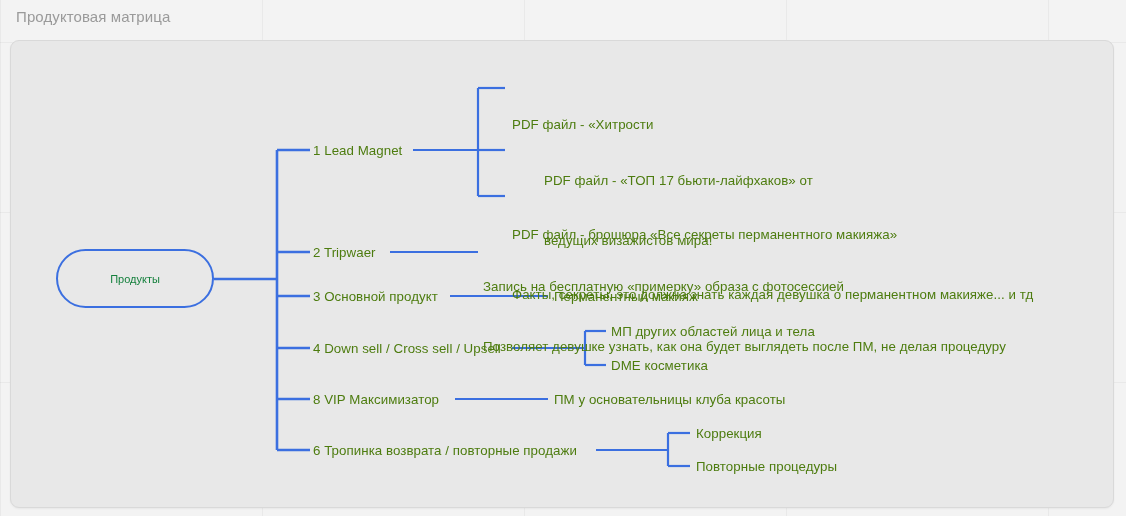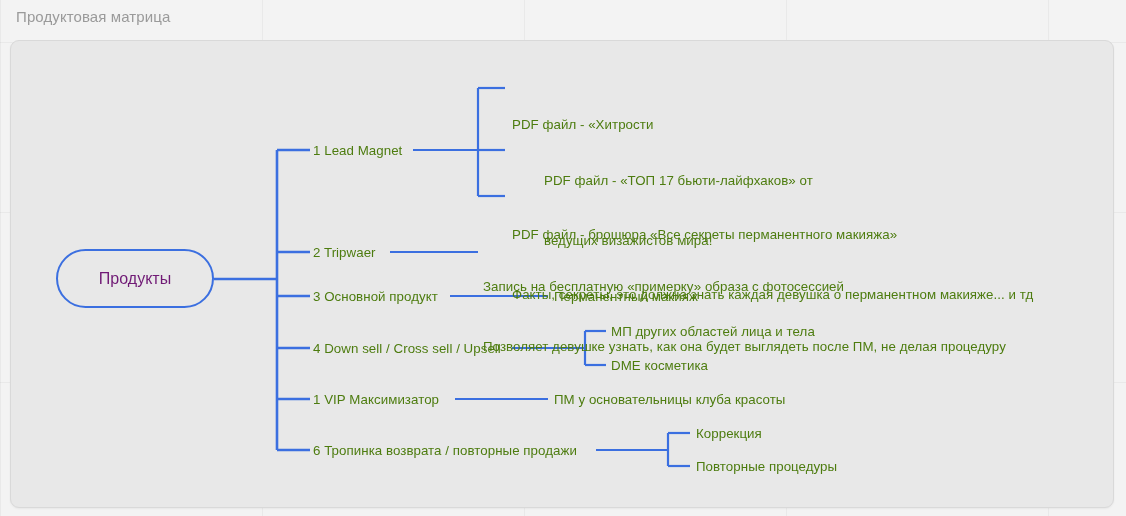--- a/index.html
+++ b/index.html
@@ -77,22 +77,22 @@
     height: 59px;
     border: 2px solid #3b6fe0;
     border-radius: 30px;
     background: #e8e8e8;
     box-sizing: border-box;
     display: flex;
     align-items: center;
     justify-content: center;
   }
   #root-node span {
-    font-size: 16px;
-    color: #701a75;
+    font-size: 11px;
+    color: #15803d;
   }
 </style>
 </head>
 <body>
 
 <div id="page-grid"></div>
 
 <div id="doc-title">Продуктовая матрица</div>
 
 <div id="canvas-panel"></div>
@@ -139,21 +139,21 @@
 </svg>
 
 <div id="root-node">
   <span>Продукты</span>
 </div>
 
 <div class="node-label" style="left:313px; top:141px;">1 Lead Magnet</div>
 <div class="node-label" style="left:313px; top:243px;">2 Tripwaer</div>
 <div class="node-label" style="left:313px; top:287px;">3 Основной продукт</div>
 <div class="node-label" style="left:313px; top:339px;">4 Down sell / Cross sell / Upsell</div>
-<div class="node-label" style="left:313px; top:390px;">1 VIP Максимизатор</div>
+<div class="node-label" style="left:313px; top:390px;">8 VIP Максимизатор</div>
 <div class="node-label" style="left:313px; top:441px;">6 Тропинка возврата / повторные продажи</div>
 
 <div class="node-label two-line" style="left:512px; top:75px;">
   <div>PDF файл - «Хитрости</div>
 </div>
 <div class="node-label two-line" style="left:512px; top:131px;margin-left:32px;">
   <div>PDF файл - «ТОП 17 бьюти-лайфхаков» от</div>
   <div>ведущих визажистов мира!</div>
 </div>
 <div class="node-label two-line" style="left:512px; top:185px;">

